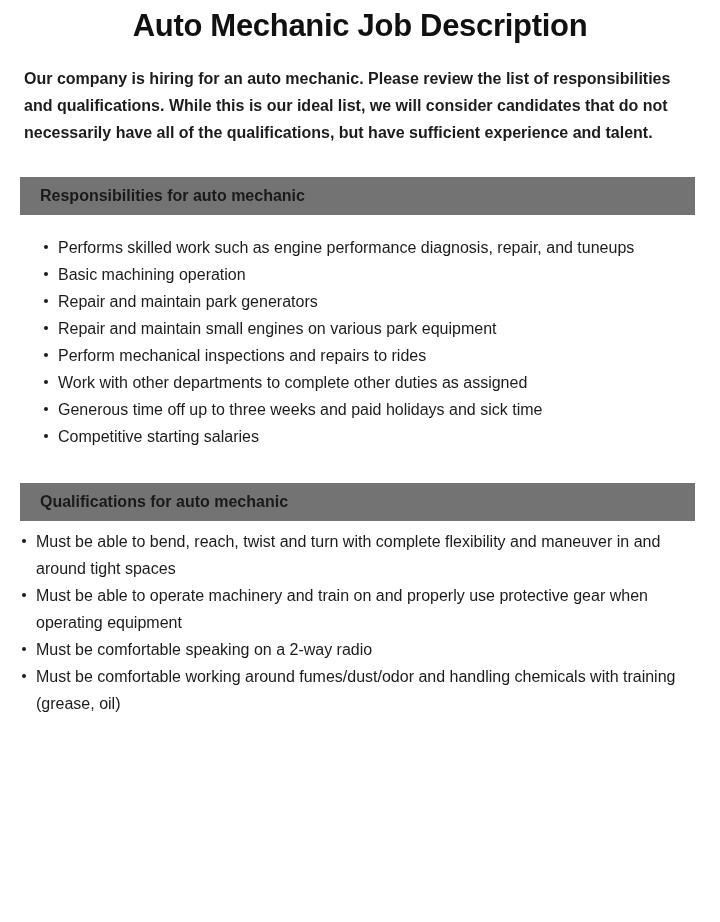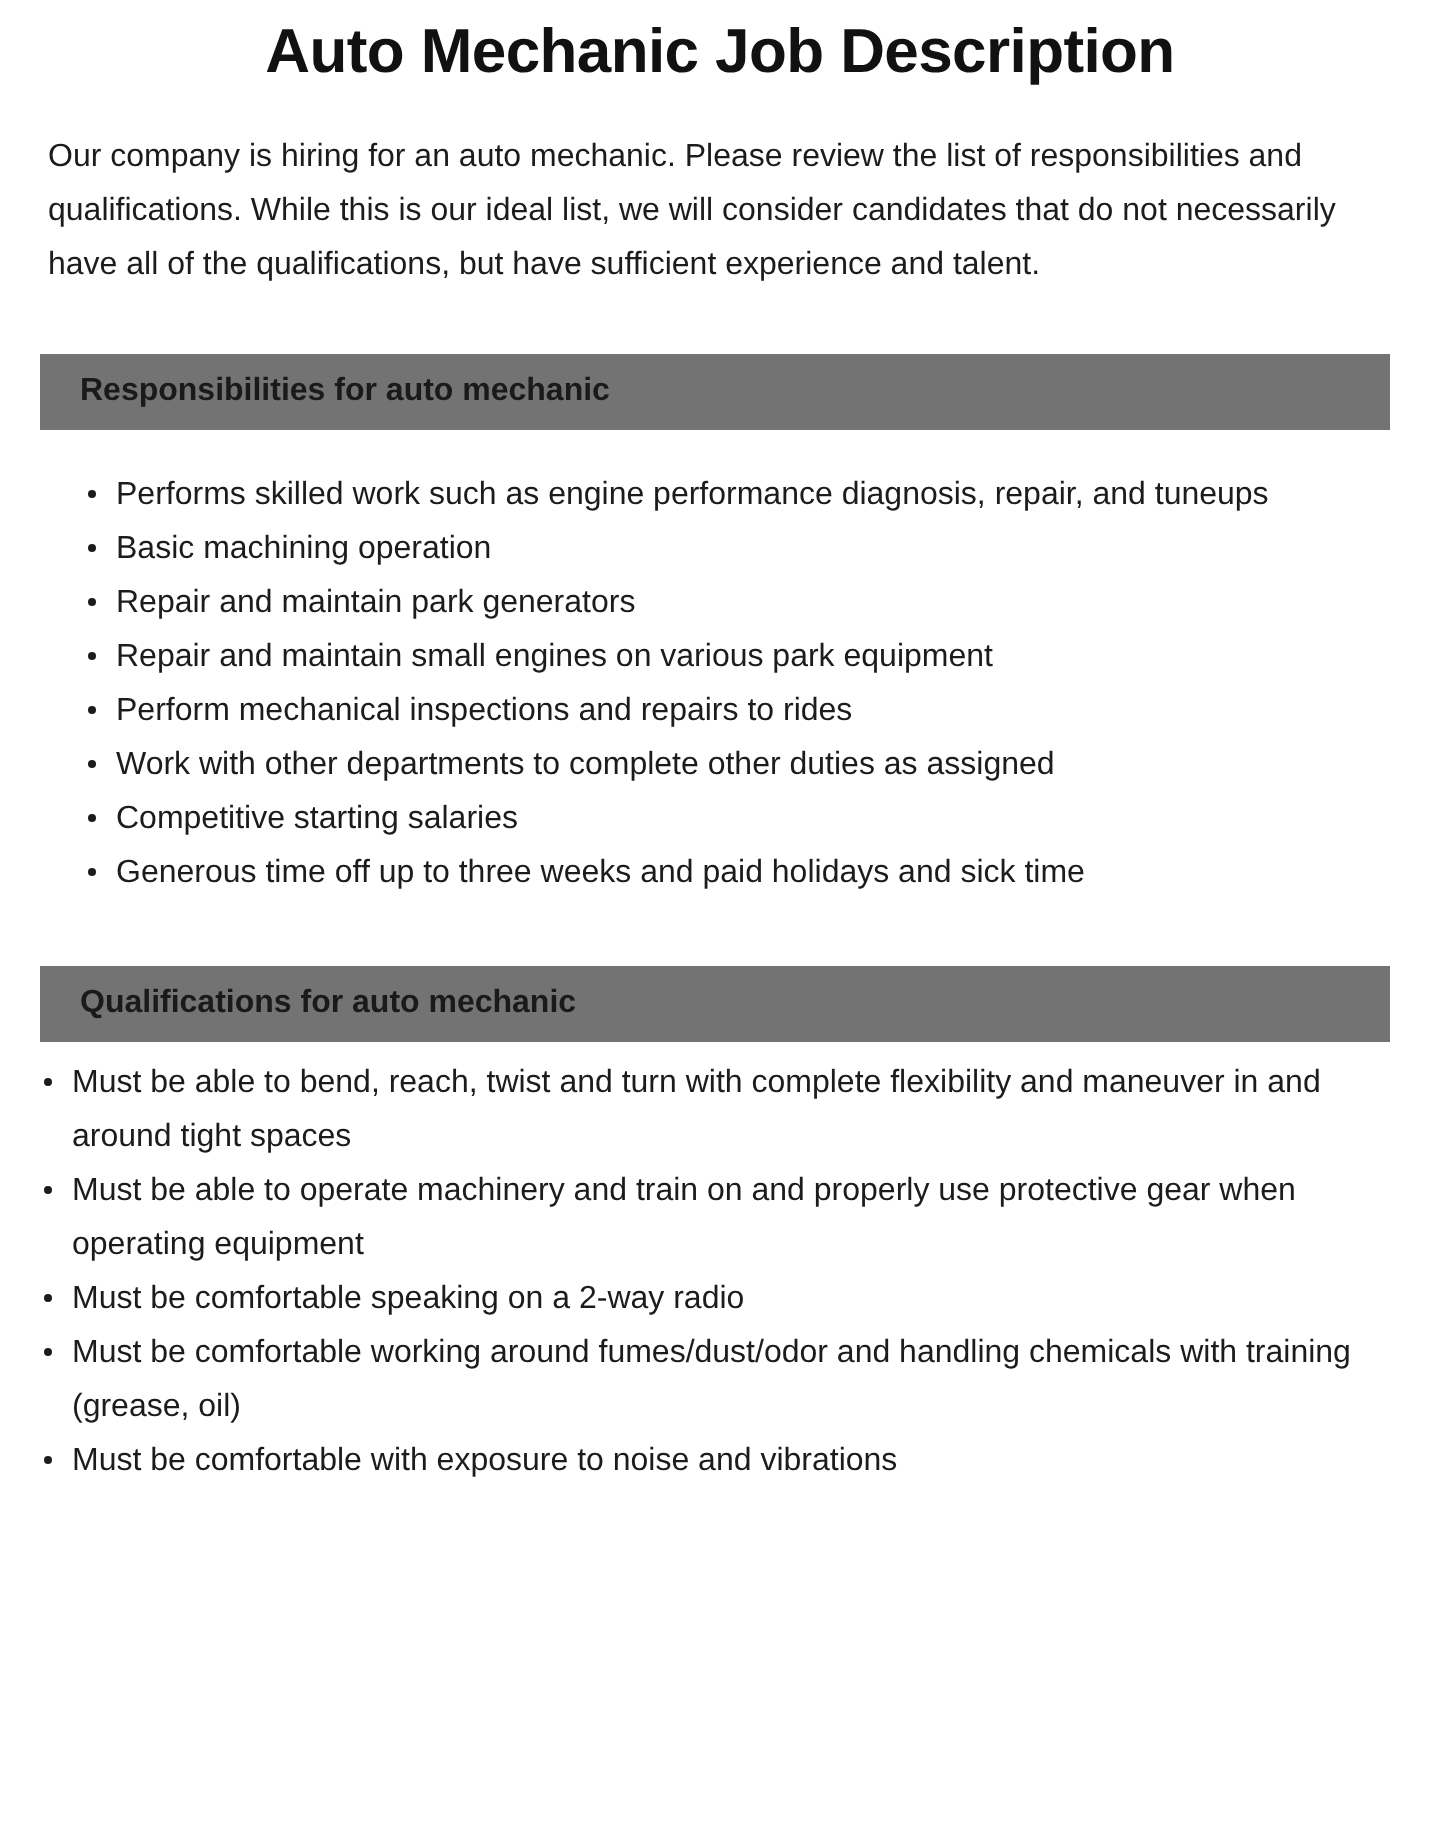--- a/index.html
+++ b/index.html
@@ -34,21 +34,21 @@
     text-align: center;
     color: #111111;
   }
 
   
   .intro {
     margin: 19px 0 0 0;
     padding: 0 29px 0 24px;
     font-size: 16px;
     line-height: 27px;
-    font-weight: 400;
+    font-weight: 700;
     color: #1c1c1c;
   }
 
   
   .section {
     margin: 0;
   }
   .section-header {
     margin: 31px 25px 0 20px;
     padding: 10px 0 10px 20px;
@@ -104,29 +104,28 @@
 
   <section class="section section-responsibilities">
     <div class="section-header">Responsibilities for auto mechanic</div>
     <ul class="bullet-list">
         <li class="bullet-item">Performs skilled work such as engine performance diagnosis, repair, and tuneups</li>
         <li class="bullet-item">Basic machining operation</li>
         <li class="bullet-item">Repair and maintain park generators</li>
         <li class="bullet-item">Repair and maintain small engines on various park equipment</li>
         <li class="bullet-item">Perform mechanical inspections and repairs to rides</li>
         <li class="bullet-item">Work with other departments to complete other duties as assigned</li>
+        <li class="bullet-item">Generous time off up to three weeks and paid holidays and sick time</li>
         <li class="bullet-item">Competitive starting salaries</li>
-        <li class="bullet-item">Generous time off up to three weeks and paid holidays and sick time</li>
       </ul>
   </section>
 
   <section class="section section-qualifications">
     <div class="section-header">Qualifications for auto mechanic</div>
     <ul class="bullet-list">
         <li class="bullet-item">Must be able to bend, reach, twist and turn with complete flexibility and maneuver in and around tight spaces</li>
         <li class="bullet-item">Must be able to operate machinery and train on and properly use protective gear when operating equipment</li>
         <li class="bullet-item">Must be comfortable speaking on a 2-way radio</li>
         <li class="bullet-item">Must be comfortable working around fumes/dust/odor and handling chemicals with training (grease, oil)</li>
-        <li class="bullet-item">Must be comfortable with exposure to noise and vibrations</li>
       </ul>
   </section>
 
 </div>
 
 </body></html>

